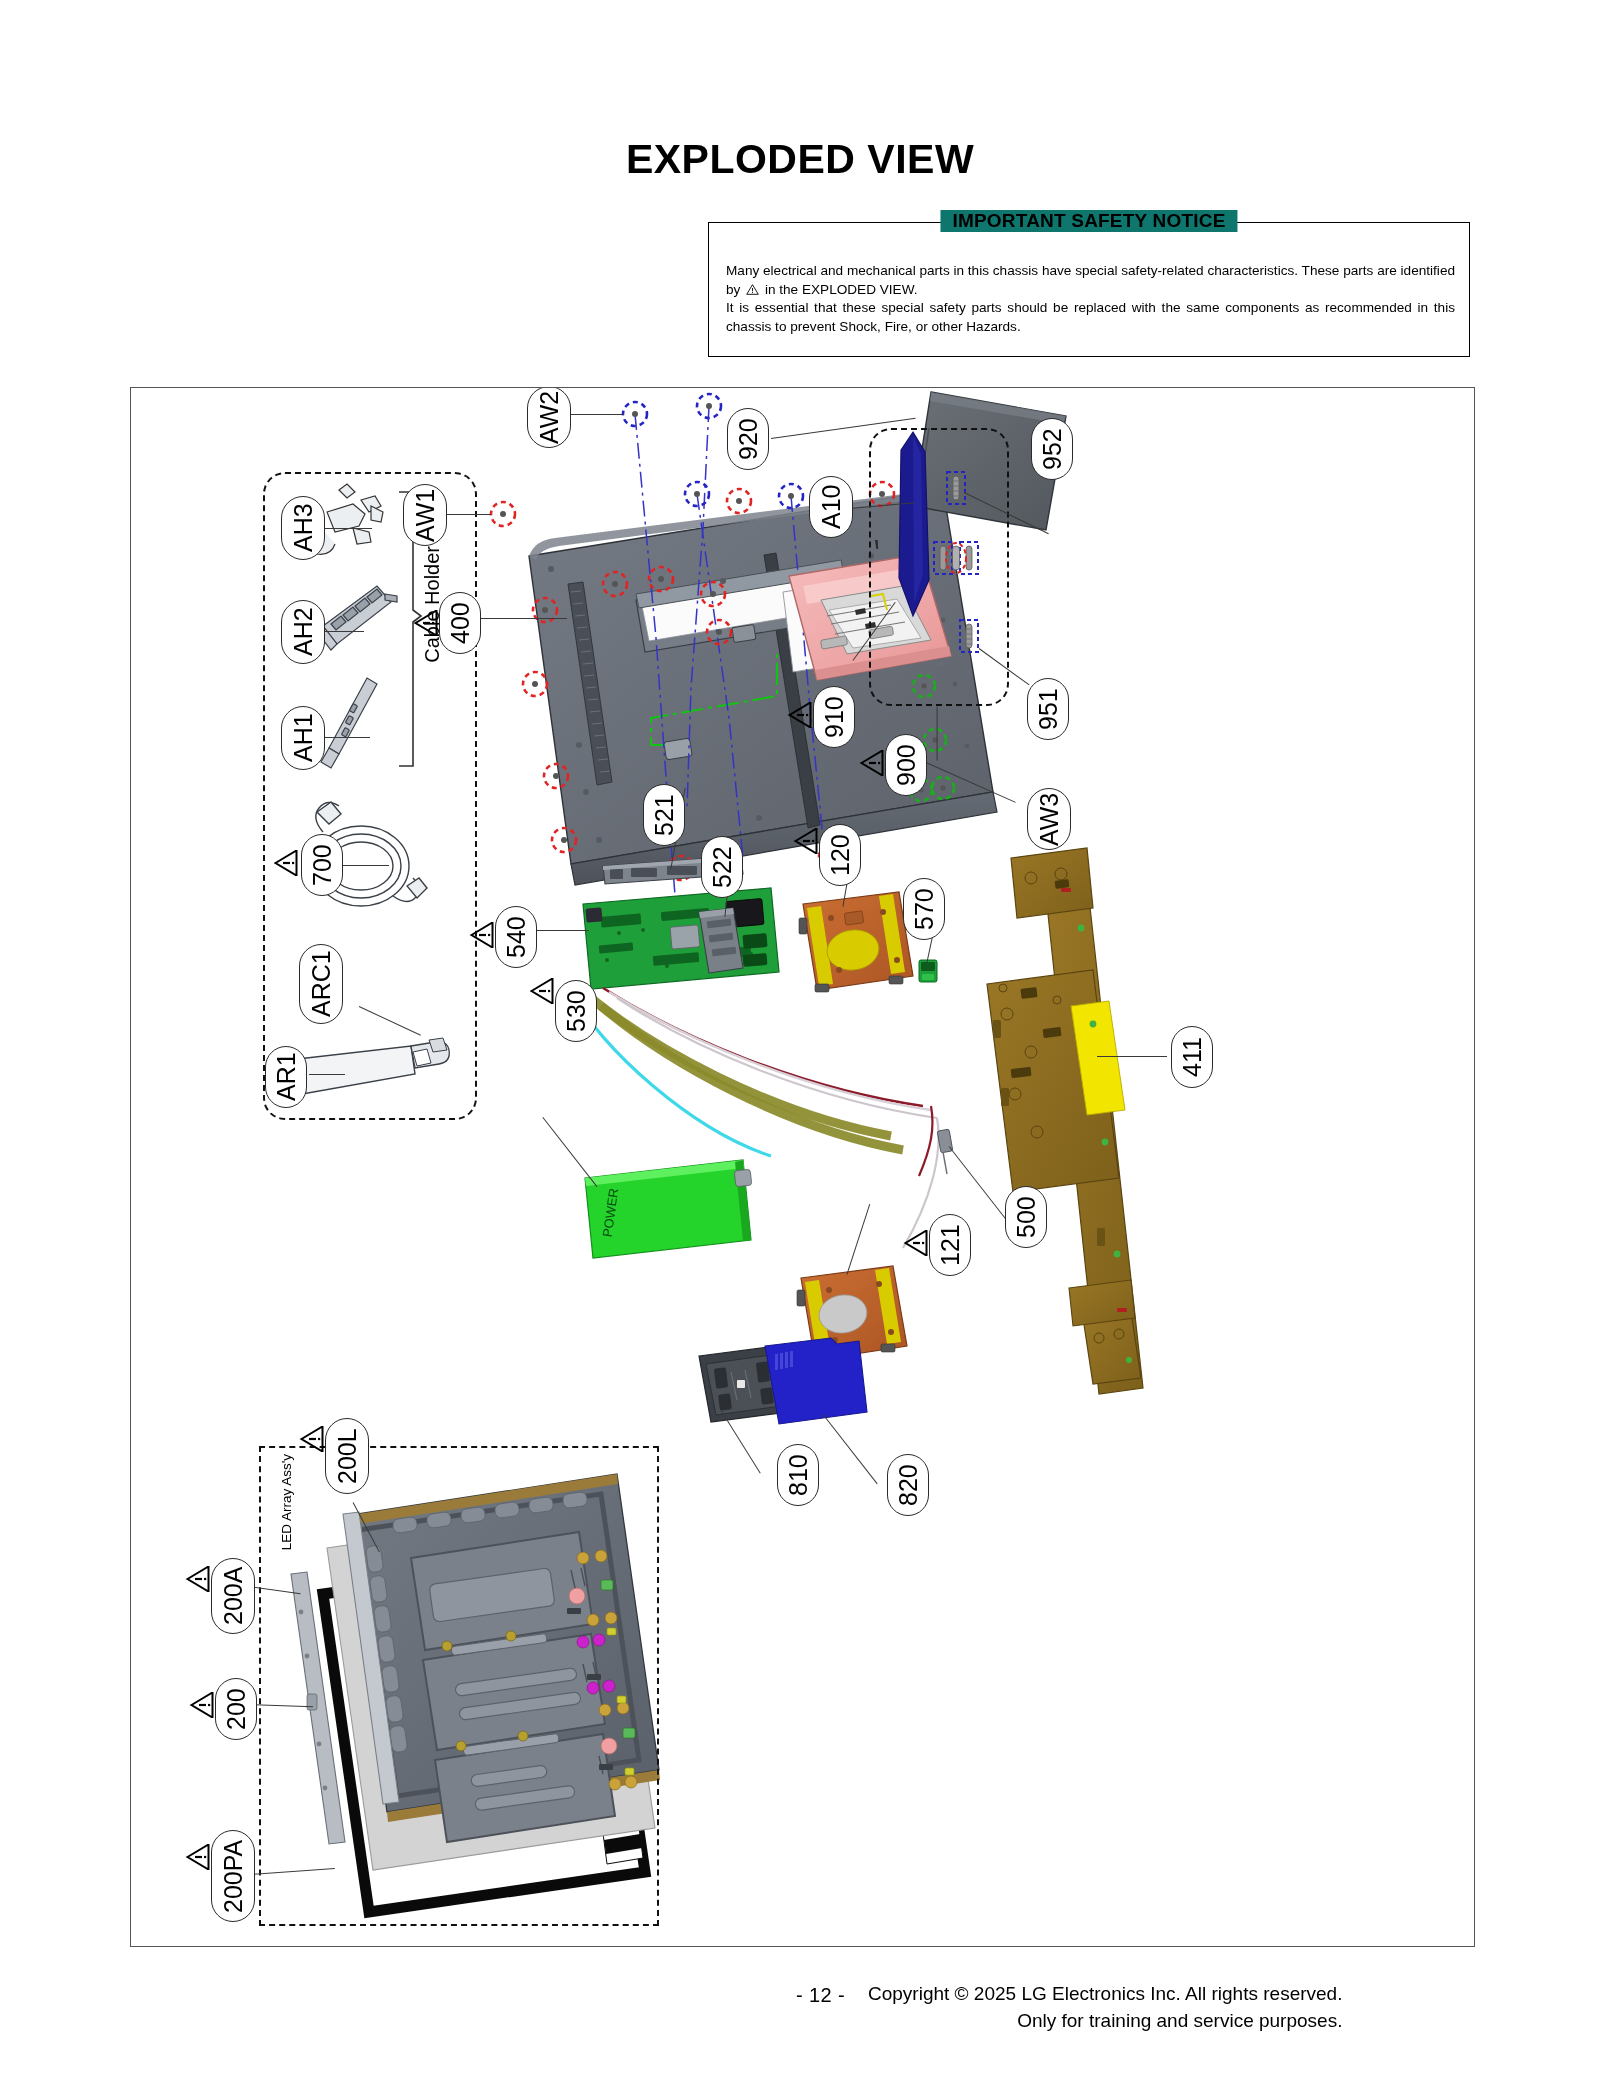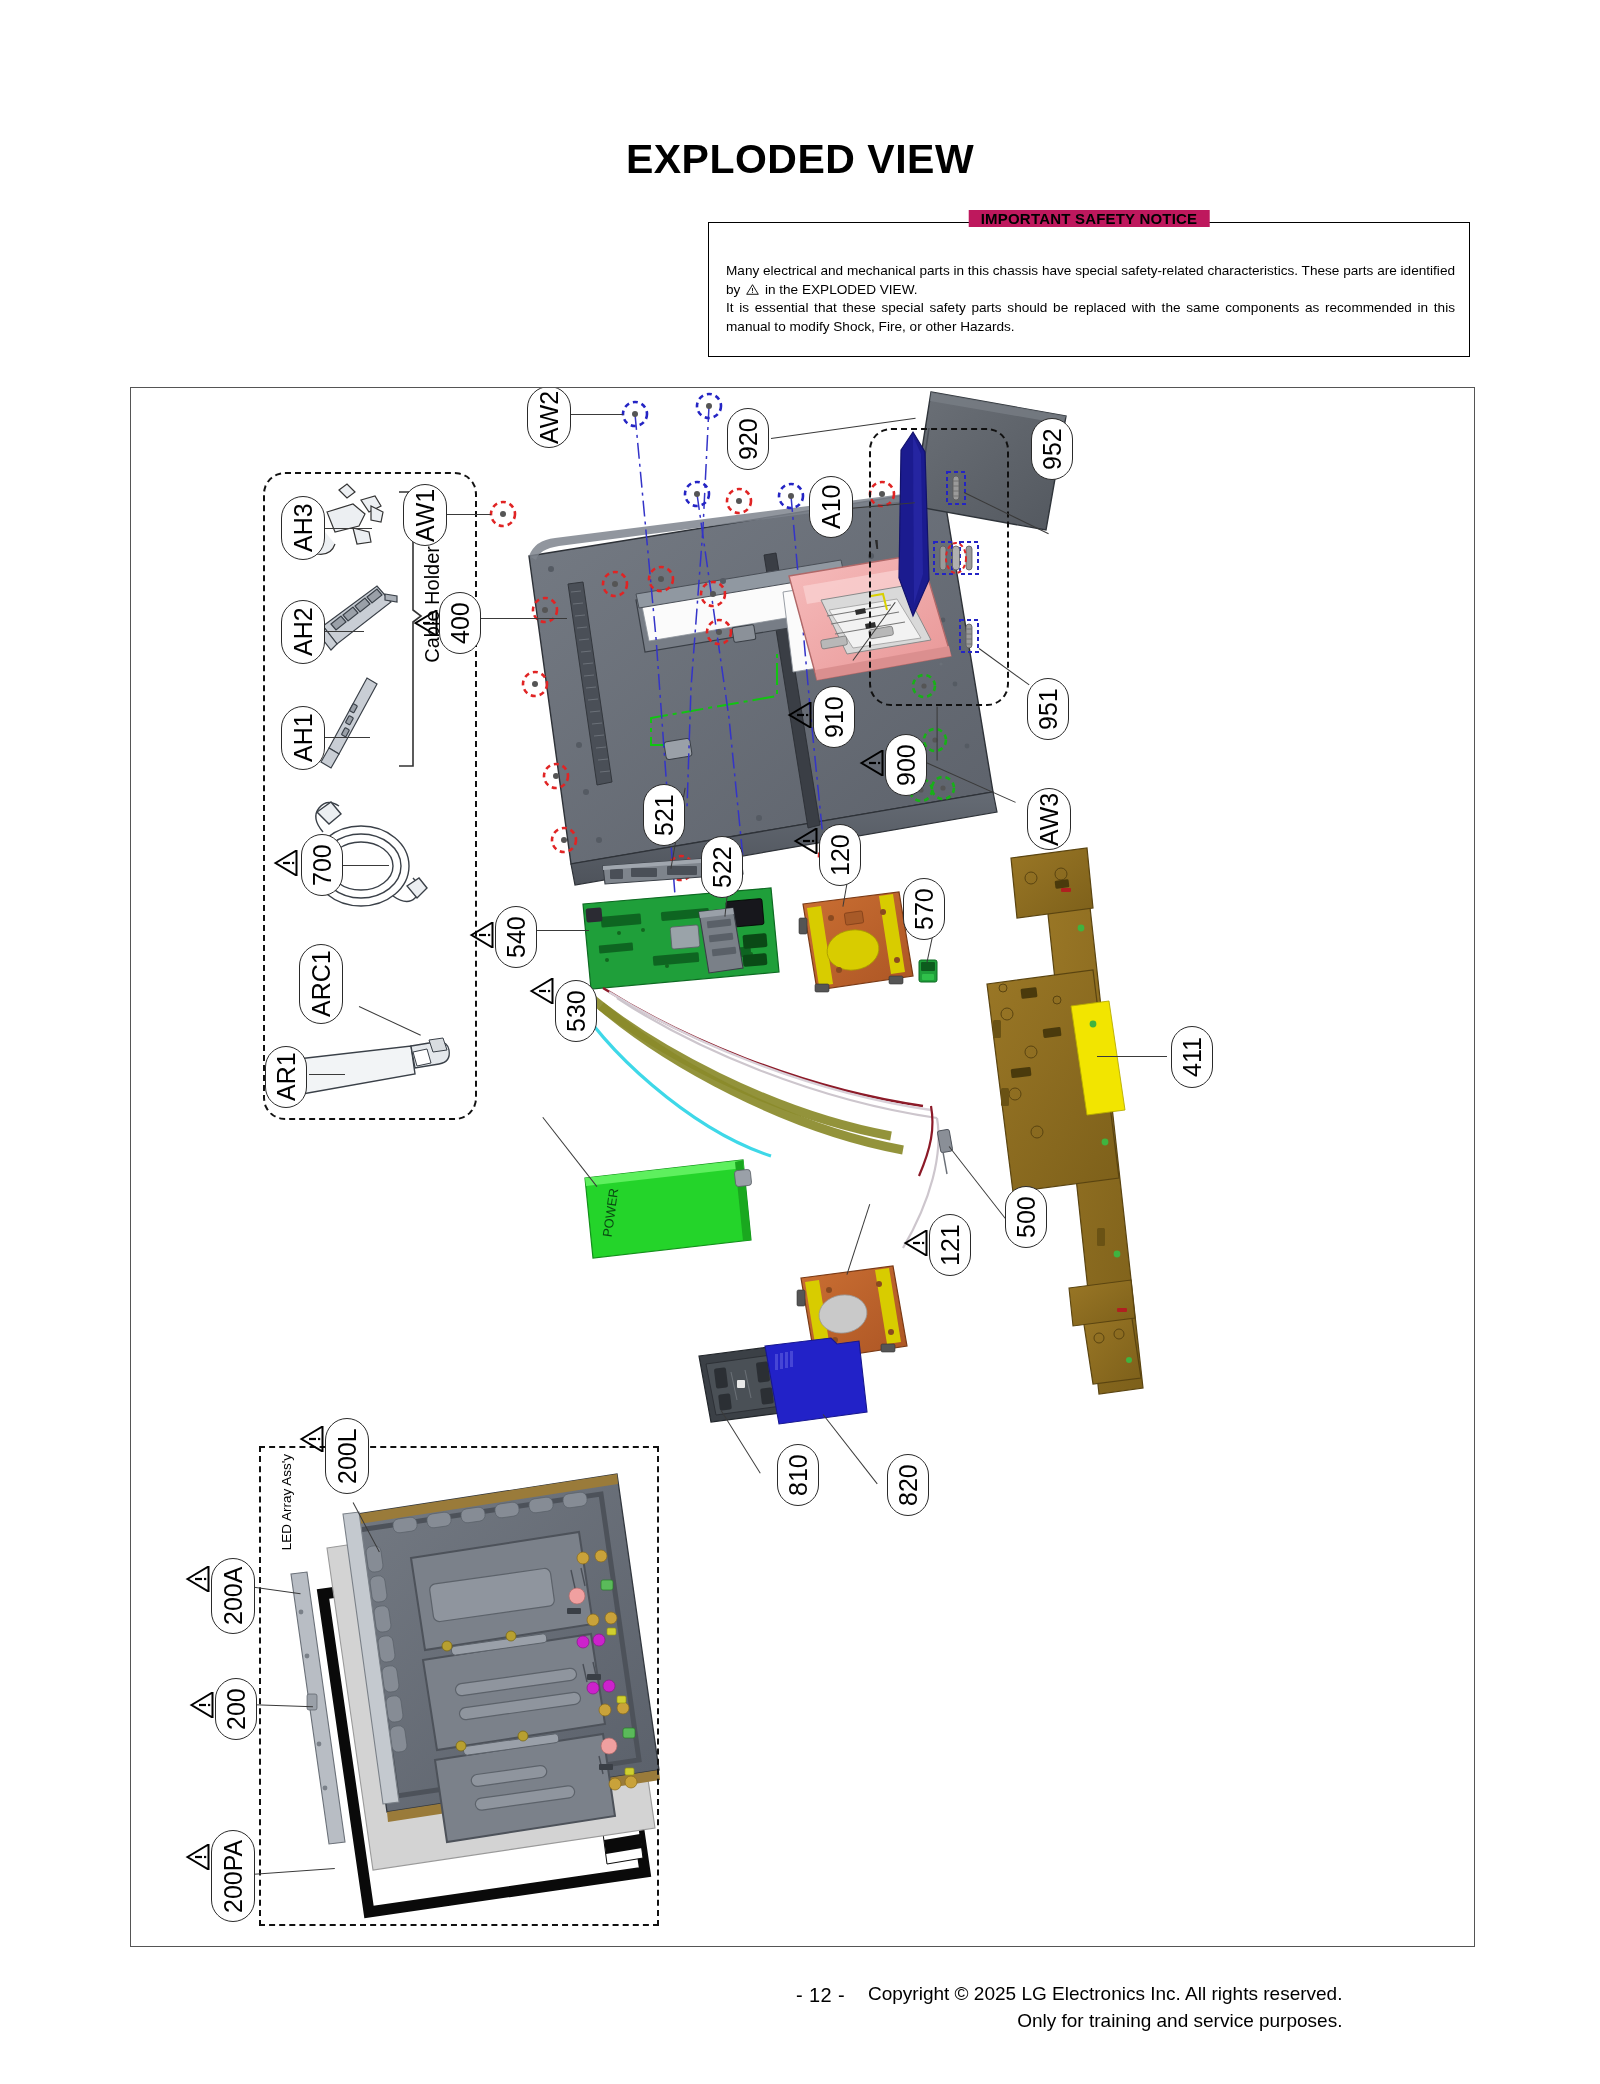--- a/index.html
+++ b/index.html
@@ -17,21 +17,21 @@
     font-size:41px;font-weight:bold;letter-spacing:.5px;
   }
 
   
   #safety-notice{
     position:absolute;left:708px;top:222px;width:762px;height:135px;
     border:1.6px solid #000;box-sizing:border-box;
   }
   #safety-notice-title{
     position:absolute;left:50%;top:-13px;transform:translateX(-50%);
-    background:#be185d;padding:0 12px;font-size:15px;font-weight:bold;
+    background:#0f766e;padding:0 12px;font-size:19px;font-weight:bold;
     white-space:nowrap;letter-spacing:.2px;
   }
   #safety-notice-body{
     position:absolute;left:17px;right:14px;top:22px;
     font-size:13.6px;line-height:18.6px;text-align:justify;margin-top:17px;
   }
   #safety-notice-body p{margin:0;}
   .tri-inline{
     display:inline-block;width:13px;height:11px;vertical-align:-1px;
     position:relative;margin:0 2px;
@@ -101,21 +101,21 @@
         <span>Many electrical and mechanical parts in this chassis have special safety-related characteristics. These parts are identified by</span>
         <span class="tri-inline">
           <svg width="13" height="11" viewBox="0 0 13 11">
             <path d="M6.5 0.7 L12.3 10.3 L0.7 10.3 Z" fill="none" stroke="#000" stroke-width="0.9"></path>
             <rect x="6.05" y="4" width="0.9" height="3.3" fill="#000"></rect>
             <rect x="6.05" y="8.1" width="0.9" height="0.95" fill="#000"></rect>
           </svg>
         </span>
         <span>in the EXPLODED VIEW.</span>
       </p>
-      <p>It is essential that these special safety parts should be replaced with the same components as recommended in this manual to modify Shock, Fire, or other Hazards.</p>
+      <p>It is essential that these special safety parts should be replaced with the same components as recommended in this chassis to prevent Shock, Fire, or other Hazards.</p>
     </div>
   </div>
 
   <div id="diagram-frame">
 
     <div id="diagram-canvas">
       <svg width="1345" height="1560" viewBox="0 0 1345 1560">
         <defs>
           <linearGradient id="gBack" x1="0" y1="0" x2="1" y2="1">
             <stop offset="0" stop-color="#757b84"></stop>

